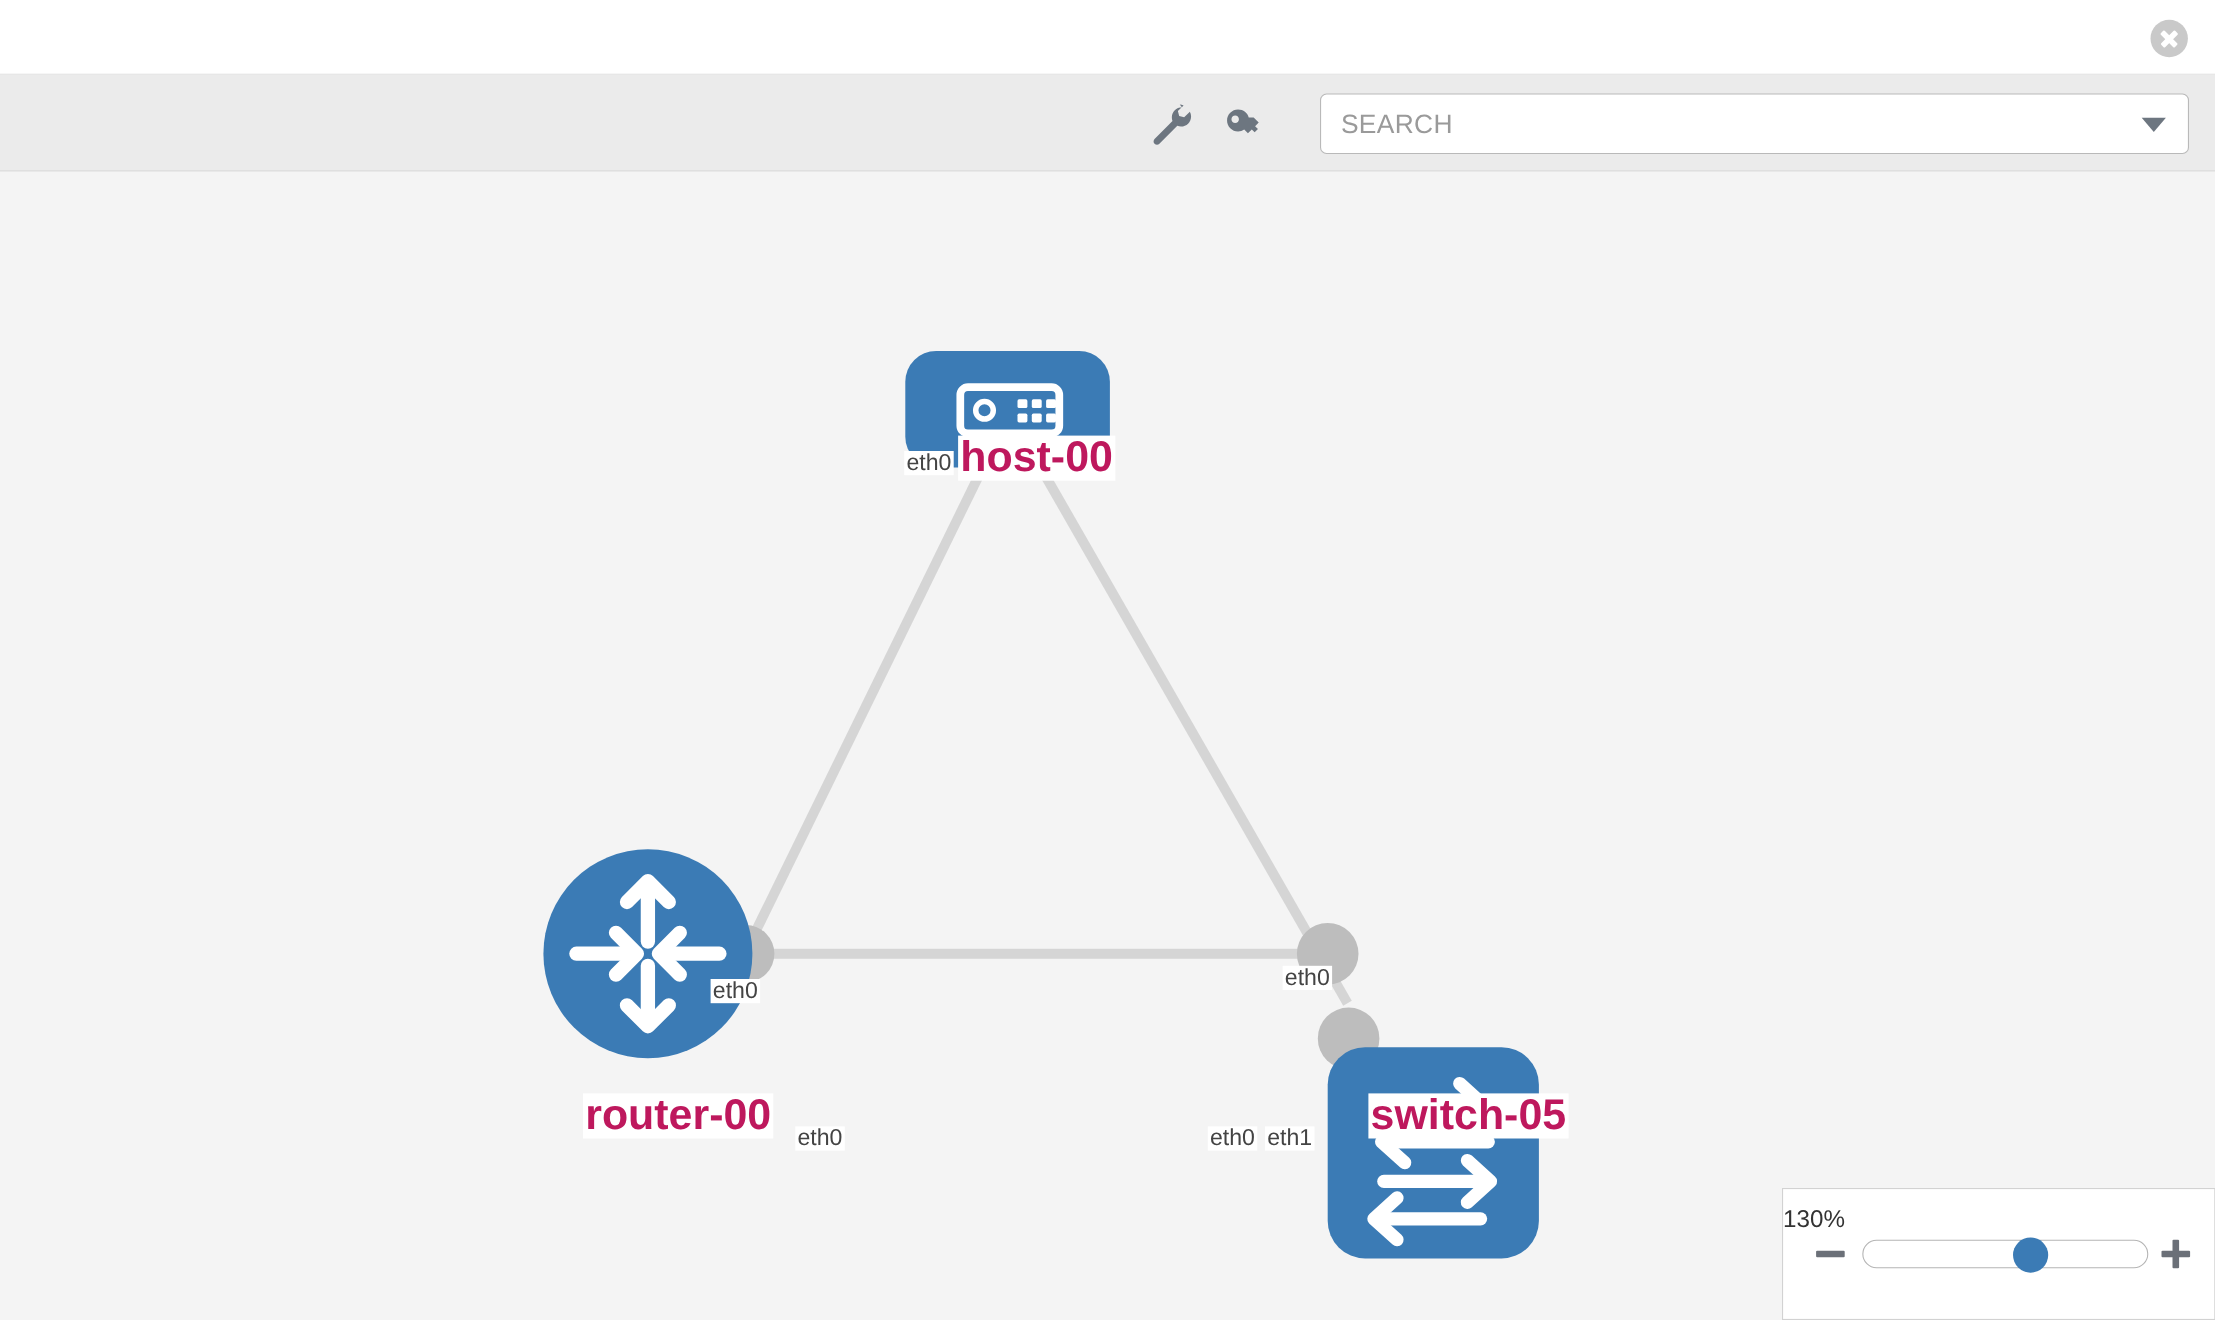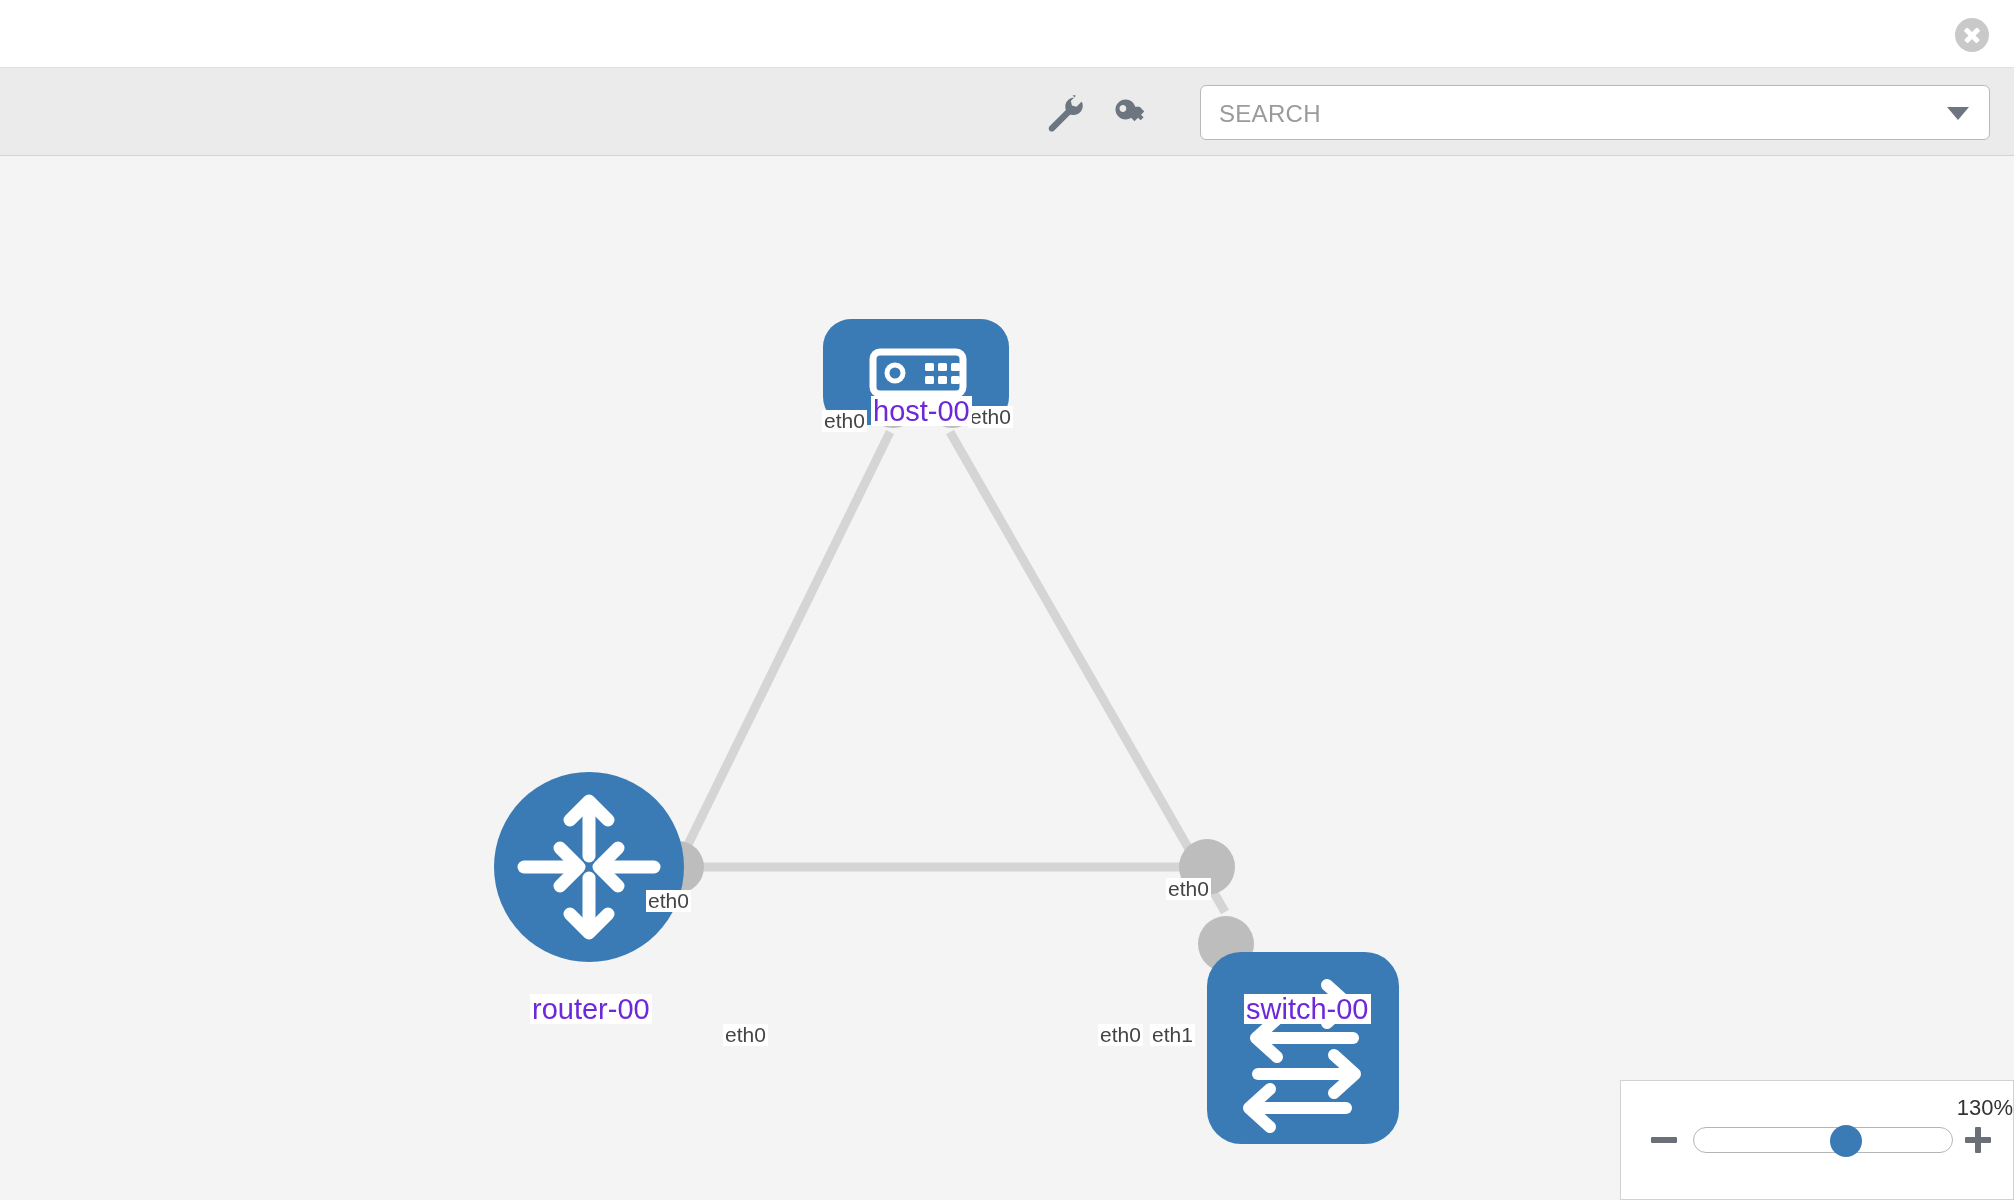--- a/index.html
+++ b/index.html
@@ -131,26 +131,27 @@
   }
   .topology-svg {
     position: absolute;
     left: 0; top: 0;
     width: 2014px; height: 1044px;
   }
 
   
   .node-label {
     position: absolute;
-    font-size: 29px;
-    color: #6d28d9;
+    font-size: 39px;
+    color: #be185d;
     background: #ffffff;
     white-space: nowrap;
     line-height: 1.05;
     padding: 0 2px;
+    font-weight: bold;
   }
   .if-label {
     position: absolute;
     font-size: 21px;
     color: #444444;
     background: #ffffff;
     white-space: nowrap;
     line-height: 1.05;
     padding: 0 2px;
   }
@@ -161,21 +162,21 @@
     left: 1620px; top: 1080px;
     width: 394px; height: 120px;
     background: #ffffff;
     border: 1px solid #d2d2d2;
     box-sizing: border-box;
   }
   .zoom-pct {
     position: absolute;
     width: 100%;
     top: 14px;
-    text-align: right;
+    text-align: left;
     font-size: 22px;
     color: #333333;
   }
   .zoom-minus, .zoom-plus {
     position: absolute;
     top: 46px;
     width: 26px; height: 26px;
     cursor: pointer;
   }
   .zoom-minus { left: 30px; }
@@ -334,21 +335,21 @@
     <div class="if-label" style="left:822px; top:254px;">eth0</div>
     <div class="if-label" style="left:968px; top:250px;">eth0</div>
     <div class="if-label" style="left:646px; top:734px;">eth0</div>
     <div class="if-label" style="left:1166px; top:722px;">eth0</div>
     <div class="if-label" style="left:723px; top:868px;">eth0</div>
     <div class="if-label" style="left:1098px; top:868px;">eth0</div>
     <div class="if-label" style="left:1150px; top:868px;">eth1</div>
 
     <div class="node-label" style="left:871px; top:240px;">host-00</div>
     <div class="node-label" style="left:530px; top:838px;">router-00</div>
-    <div class="node-label" style="left:1244px; top:838px;">switch-00</div>
+    <div class="node-label" style="left:1244px; top:838px;">switch-05</div>
   </div>
 
   <div class="zoom-panel">
     <div class="zoom-pct">130%</div>
     <div class="zoom-minus"></div>
     <div class="zoom-track">
       <div class="zoom-thumb" id="zoom-thumb" style="left: 135.6px;"></div>
     </div>
     <div class="zoom-plus"></div>
   </div>

